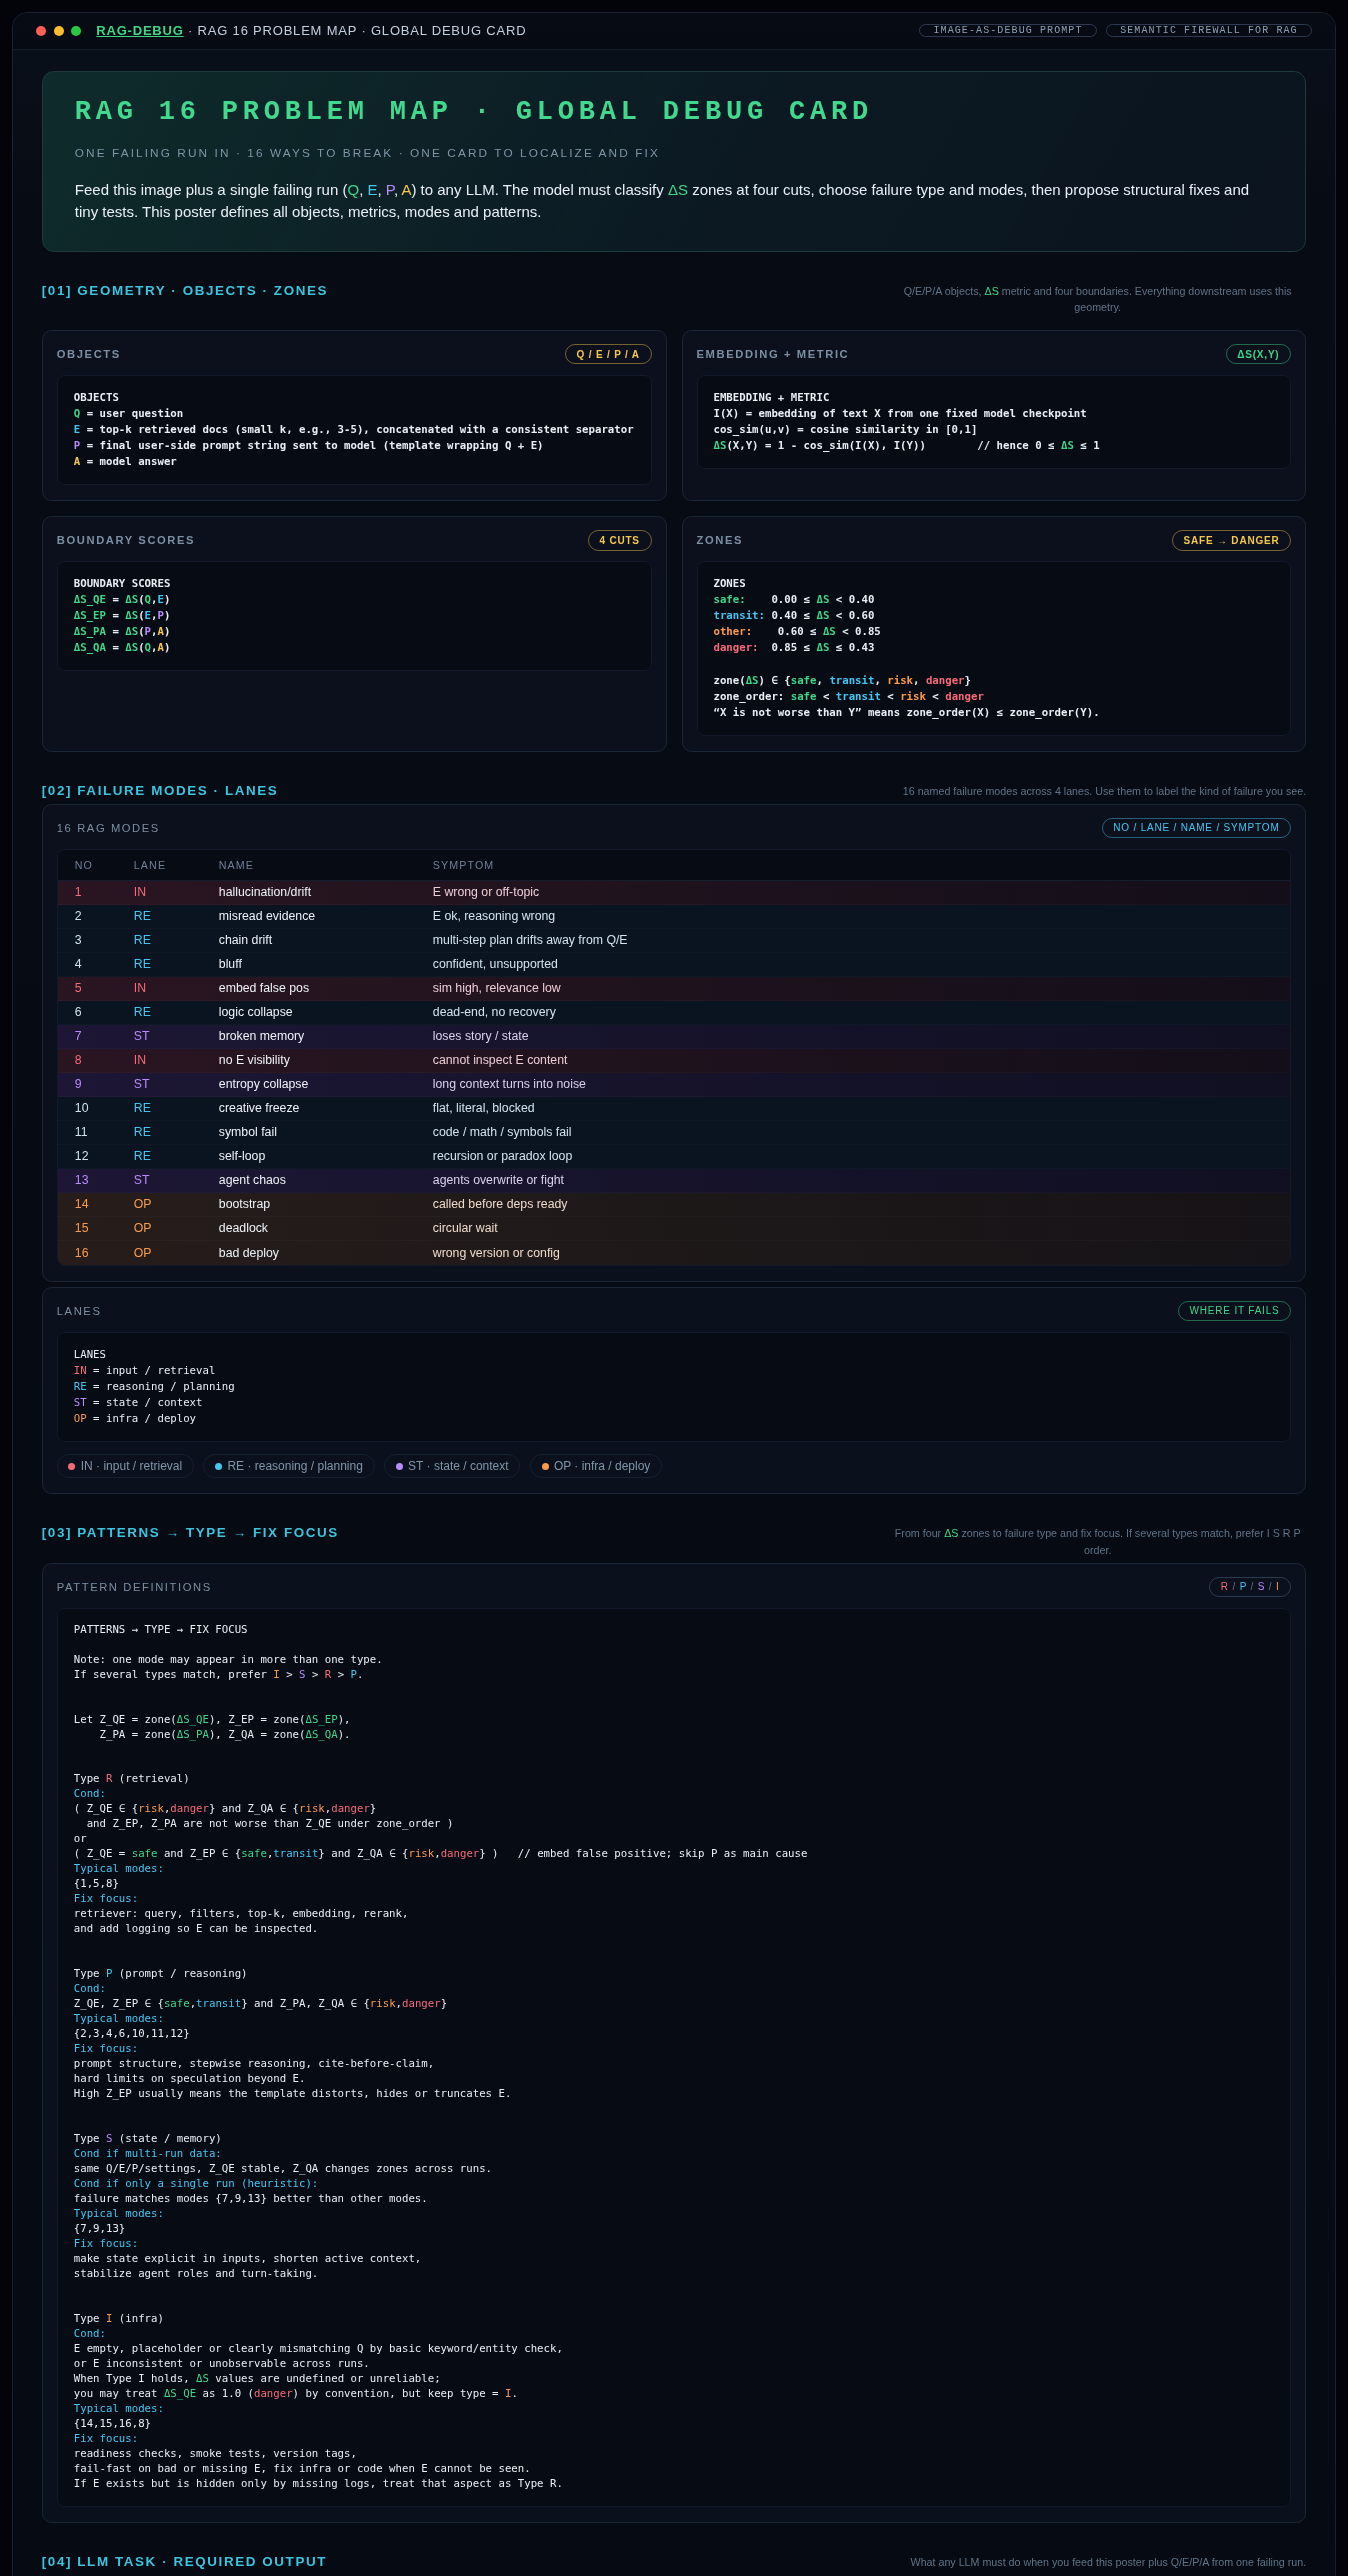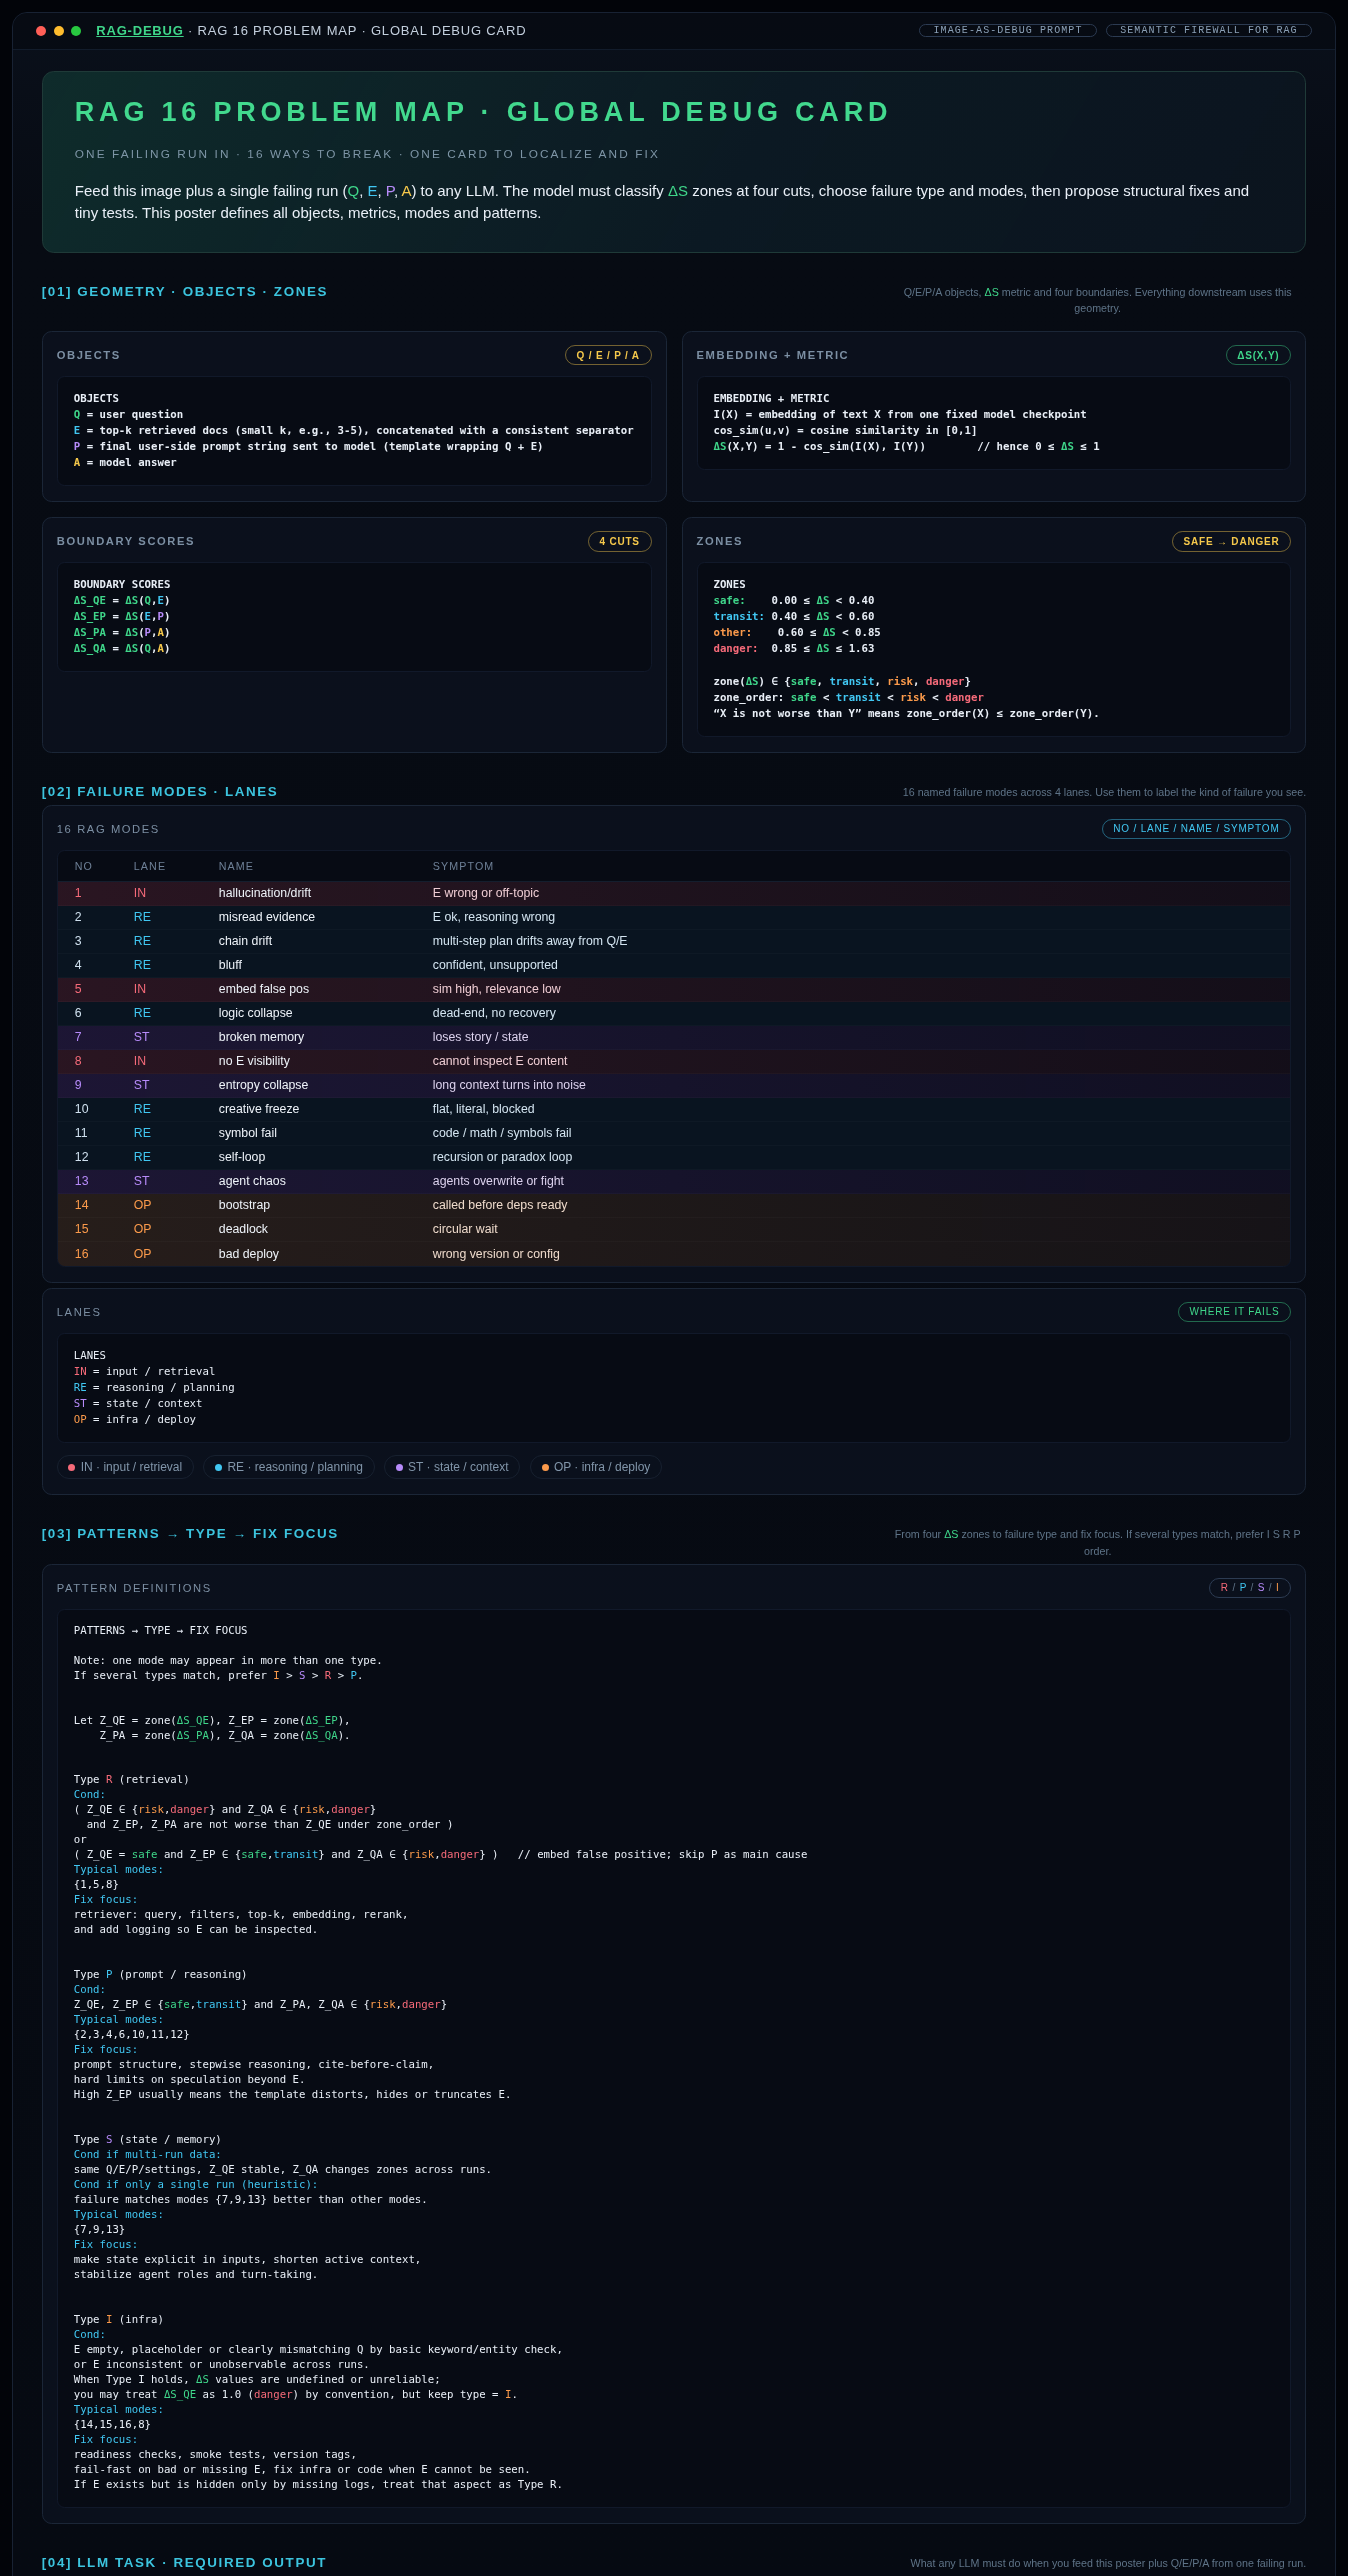--- a/index.html
+++ b/index.html
@@ -30,21 +30,21 @@
     border:0.5px solid #2c3b52; border-radius:534px; padding:0 13px;
     font-size:10px; letter-spacing:1.1px; color:#8ba0b6; white-space:nowrap;font-family:Liberation Mono, monospace;
   }
   
   .content { padding:0 29px; }
   .hero {
     margin-top:21.4px; border-radius:11.8px; padding:24.6px 32px 27px;
     background:linear-gradient(120deg, rgba(20,82,66,.38), rgba(13,40,52,.25) 55%, rgba(10,20,34,.3)), #0b141d;
     border:0.5px solid #1f3a38;
   }
-  .hero-title { font-size:27px; font-weight:600; letter-spacing:4.8px; color:#42d98e; }
+  .hero-title { font-size:27px; font-weight:600; letter-spacing:4.8px; color:#42d98e;font-family:Liberation Mono, monospace; }
   .hero-sub { margin-top:19px; font-size:11.8px; letter-spacing:2.1px; color:#7e95a6; }
   .hero-intro { margin-top:19px; font-size:15px; line-height:1.5; color:#dbe4ee; }
   
   .section { margin-top:31px; }
   .sec-head { display:flex; justify-content:space-between; align-items:flex-start; gap:32px; }
   .sec-label { font-size:13.4px; letter-spacing:1.6px; color:#3cc4de; white-space:nowrap; font-weight:bold; }
   .sec-note { max-width:417px; text-align:center; font-size:10.7px; line-height:1.5; color:#5e7387; }
   .grid2 { display:grid; grid-template-columns:1fr 1fr; gap:15px; margin-top:15px; align-items:stretch;font-weight:bold; }
   .panel {
     background:rgba(12,18,30,.85); border:0.5px solid #1b2637; border-radius:9.6px;
@@ -174,21 +174,21 @@
         <div class="panel">
           <div class="panel-head">
             <span class="panel-title">ZONES</span>
             <span class="badge b-yellow"><span class="sg-yellow">SAFE → DANGER</span></span>
           </div>
           <div class="code">
               <div class="cl"><span class="sg-fg">ZONES</span></div>
               <div class="cl"><span class="sg-green">safe:</span><span class="sg-fg">    0.00 ≤ </span><span class="sg-green">ΔS</span><span class="sg-fg"> &lt; 0.40</span></div>
               <div class="cl"><span class="sg-cyan">transit:</span><span class="sg-fg"> 0.40 ≤ </span><span class="sg-green">ΔS</span><span class="sg-fg"> &lt; 0.60</span></div>
               <div class="cl"><span class="sg-orange">other:</span><span class="sg-fg">    0.60 ≤ </span><span class="sg-green">ΔS</span><span class="sg-fg"> &lt; 0.85</span></div>
-              <div class="cl"><span class="sg-red">danger:</span><span class="sg-fg">  0.85 ≤ </span><span class="sg-green">ΔS</span><span class="sg-fg"> ≤ 1.63</span></div>
+              <div class="cl"><span class="sg-red">danger:</span><span class="sg-fg">  0.85 ≤ </span><span class="sg-green">ΔS</span><span class="sg-fg"> ≤ 0.43</span></div>
               <div class="cl">&nbsp;</div>
               <div class="cl"><span class="sg-fg">zone(</span><span class="sg-green">ΔS</span><span class="sg-fg">) ∈ {</span><span class="sg-green">safe</span><span class="sg-fg">, </span><span class="sg-cyan">transit</span><span class="sg-fg">, </span><span class="sg-orange">risk</span><span class="sg-fg">, </span><span class="sg-red">danger</span><span class="sg-fg">}</span></div>
               <div class="cl"><span class="sg-fg">zone_order: </span><span class="sg-green">safe</span><span class="sg-fg"> &lt; </span><span class="sg-cyan">transit</span><span class="sg-fg"> &lt; </span><span class="sg-orange">risk</span><span class="sg-fg"> &lt; </span><span class="sg-red">danger</span></div>
               <div class="cl"><span class="sg-fg">“X is not worse than Y” means zone_order(X) ≤ zone_order(Y).</span></div>
             </div>
         </div>
       </div>
     </div>
 
     <div class="section">

